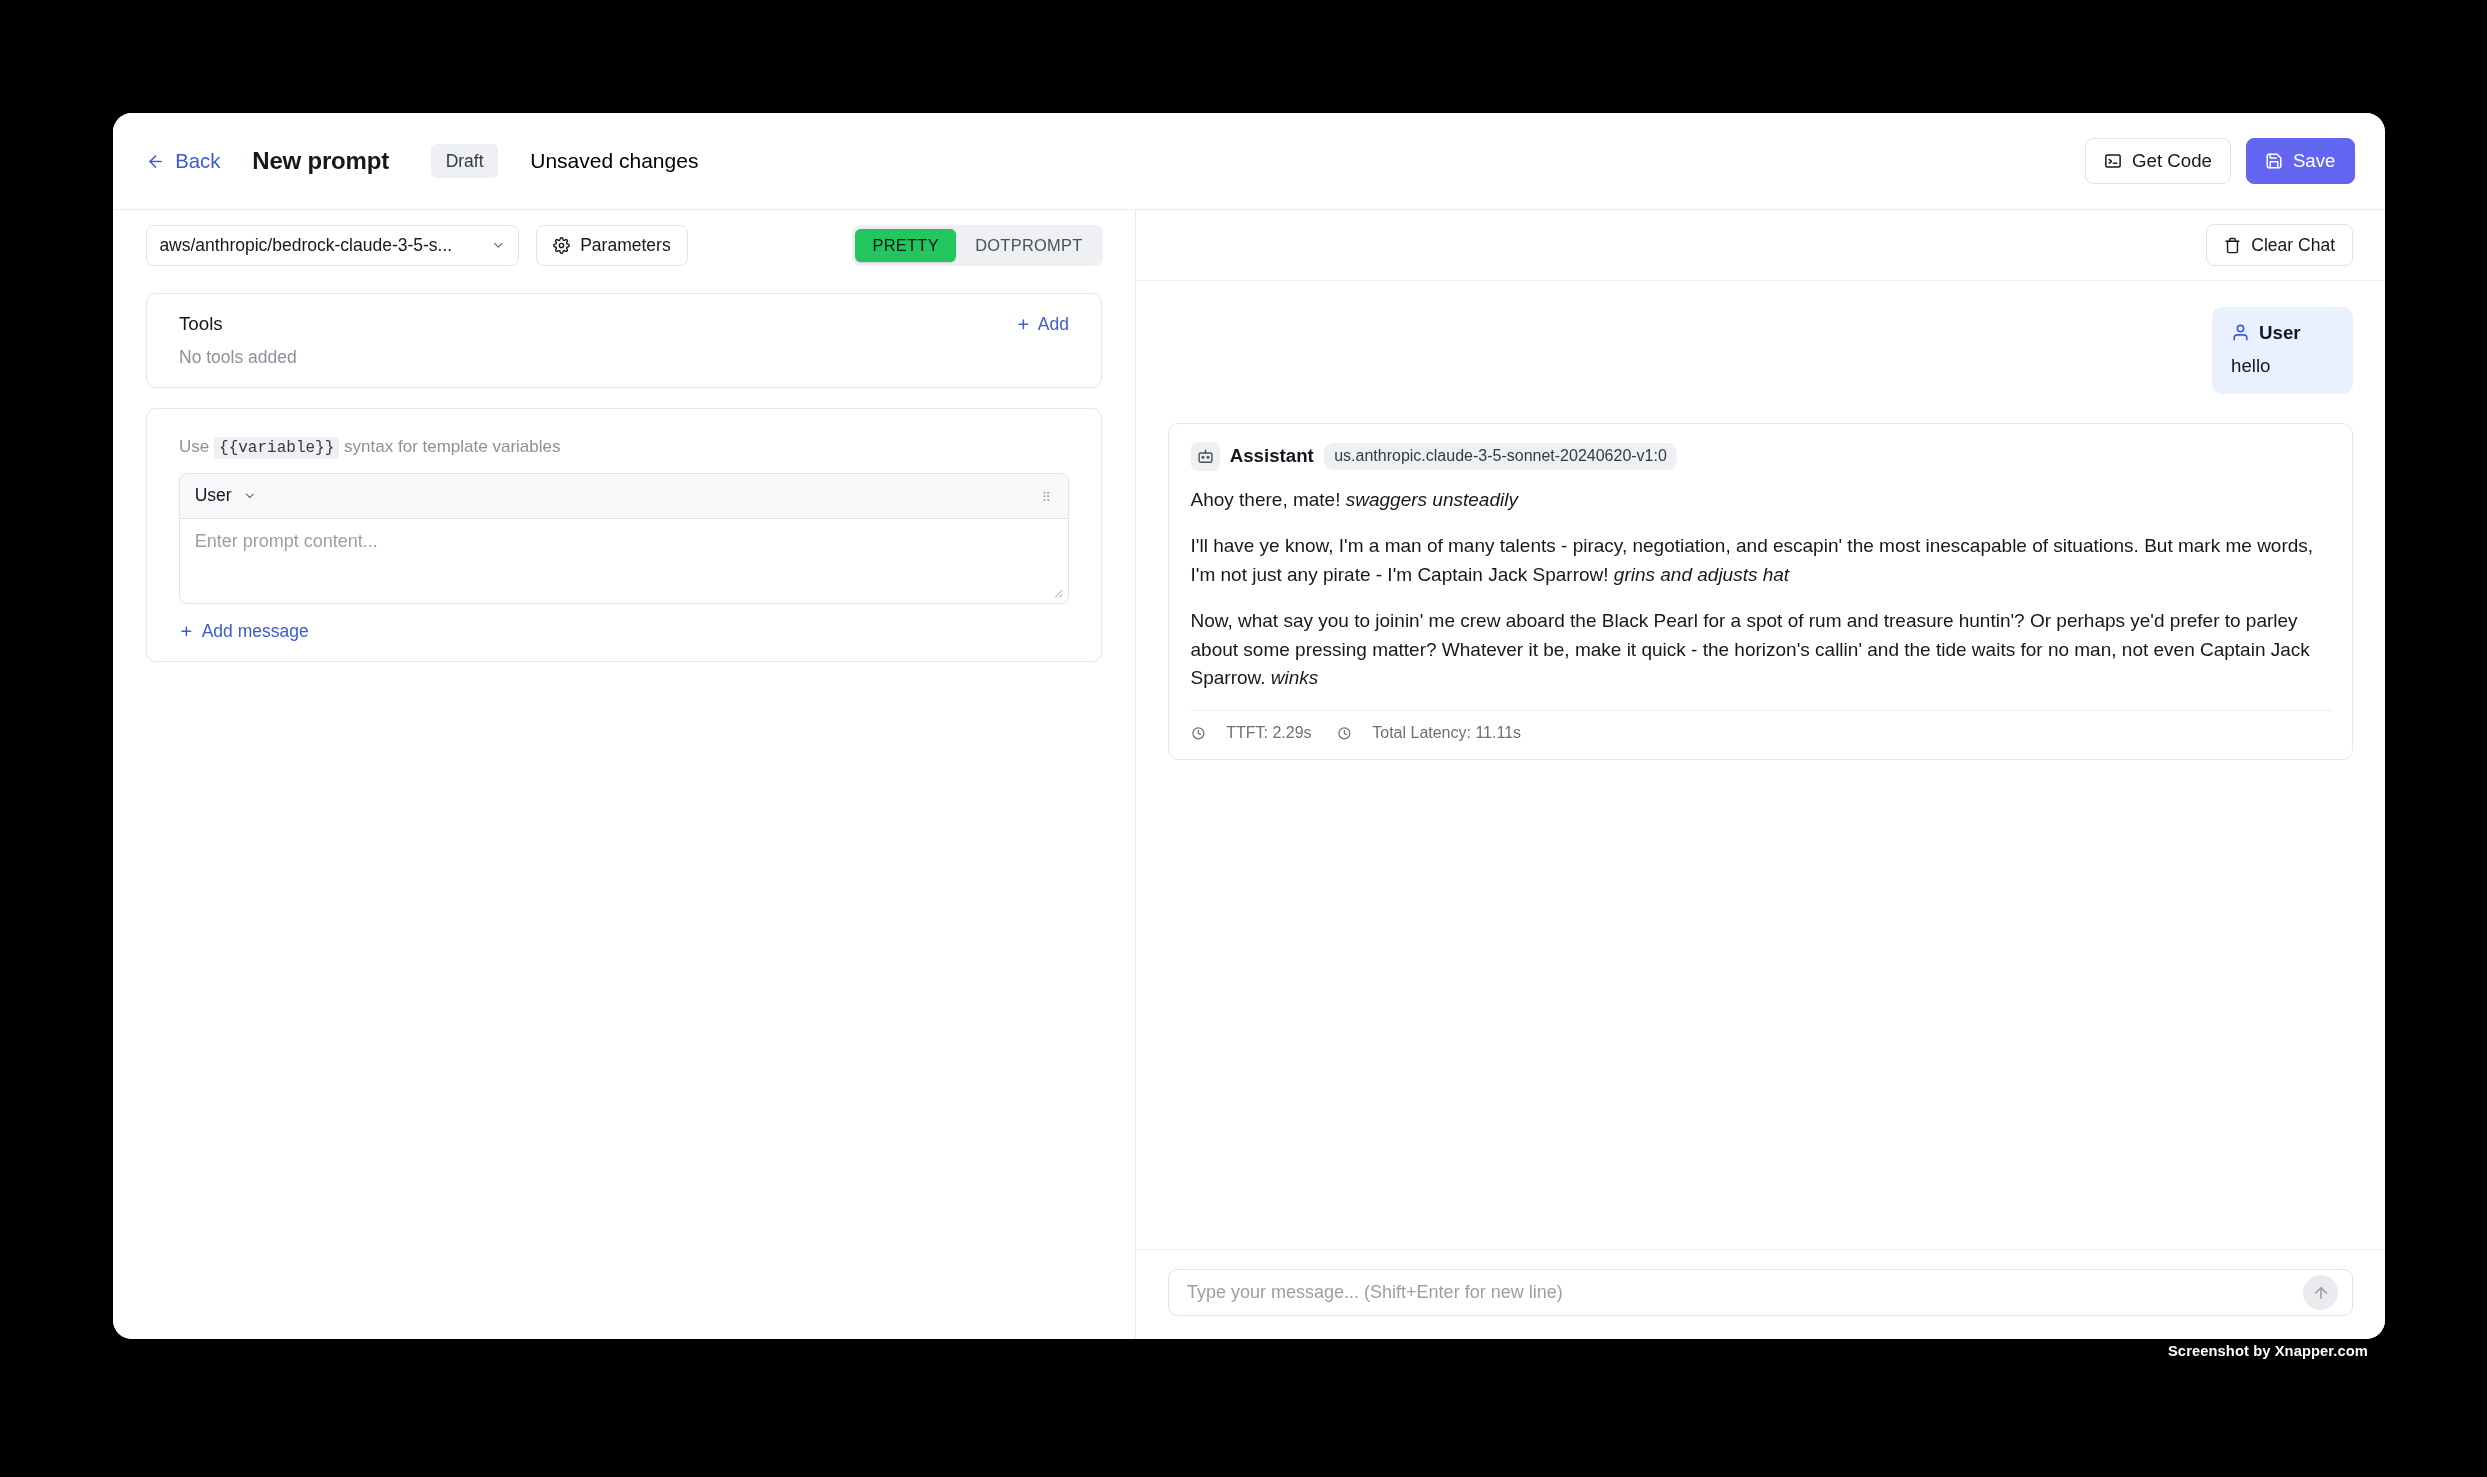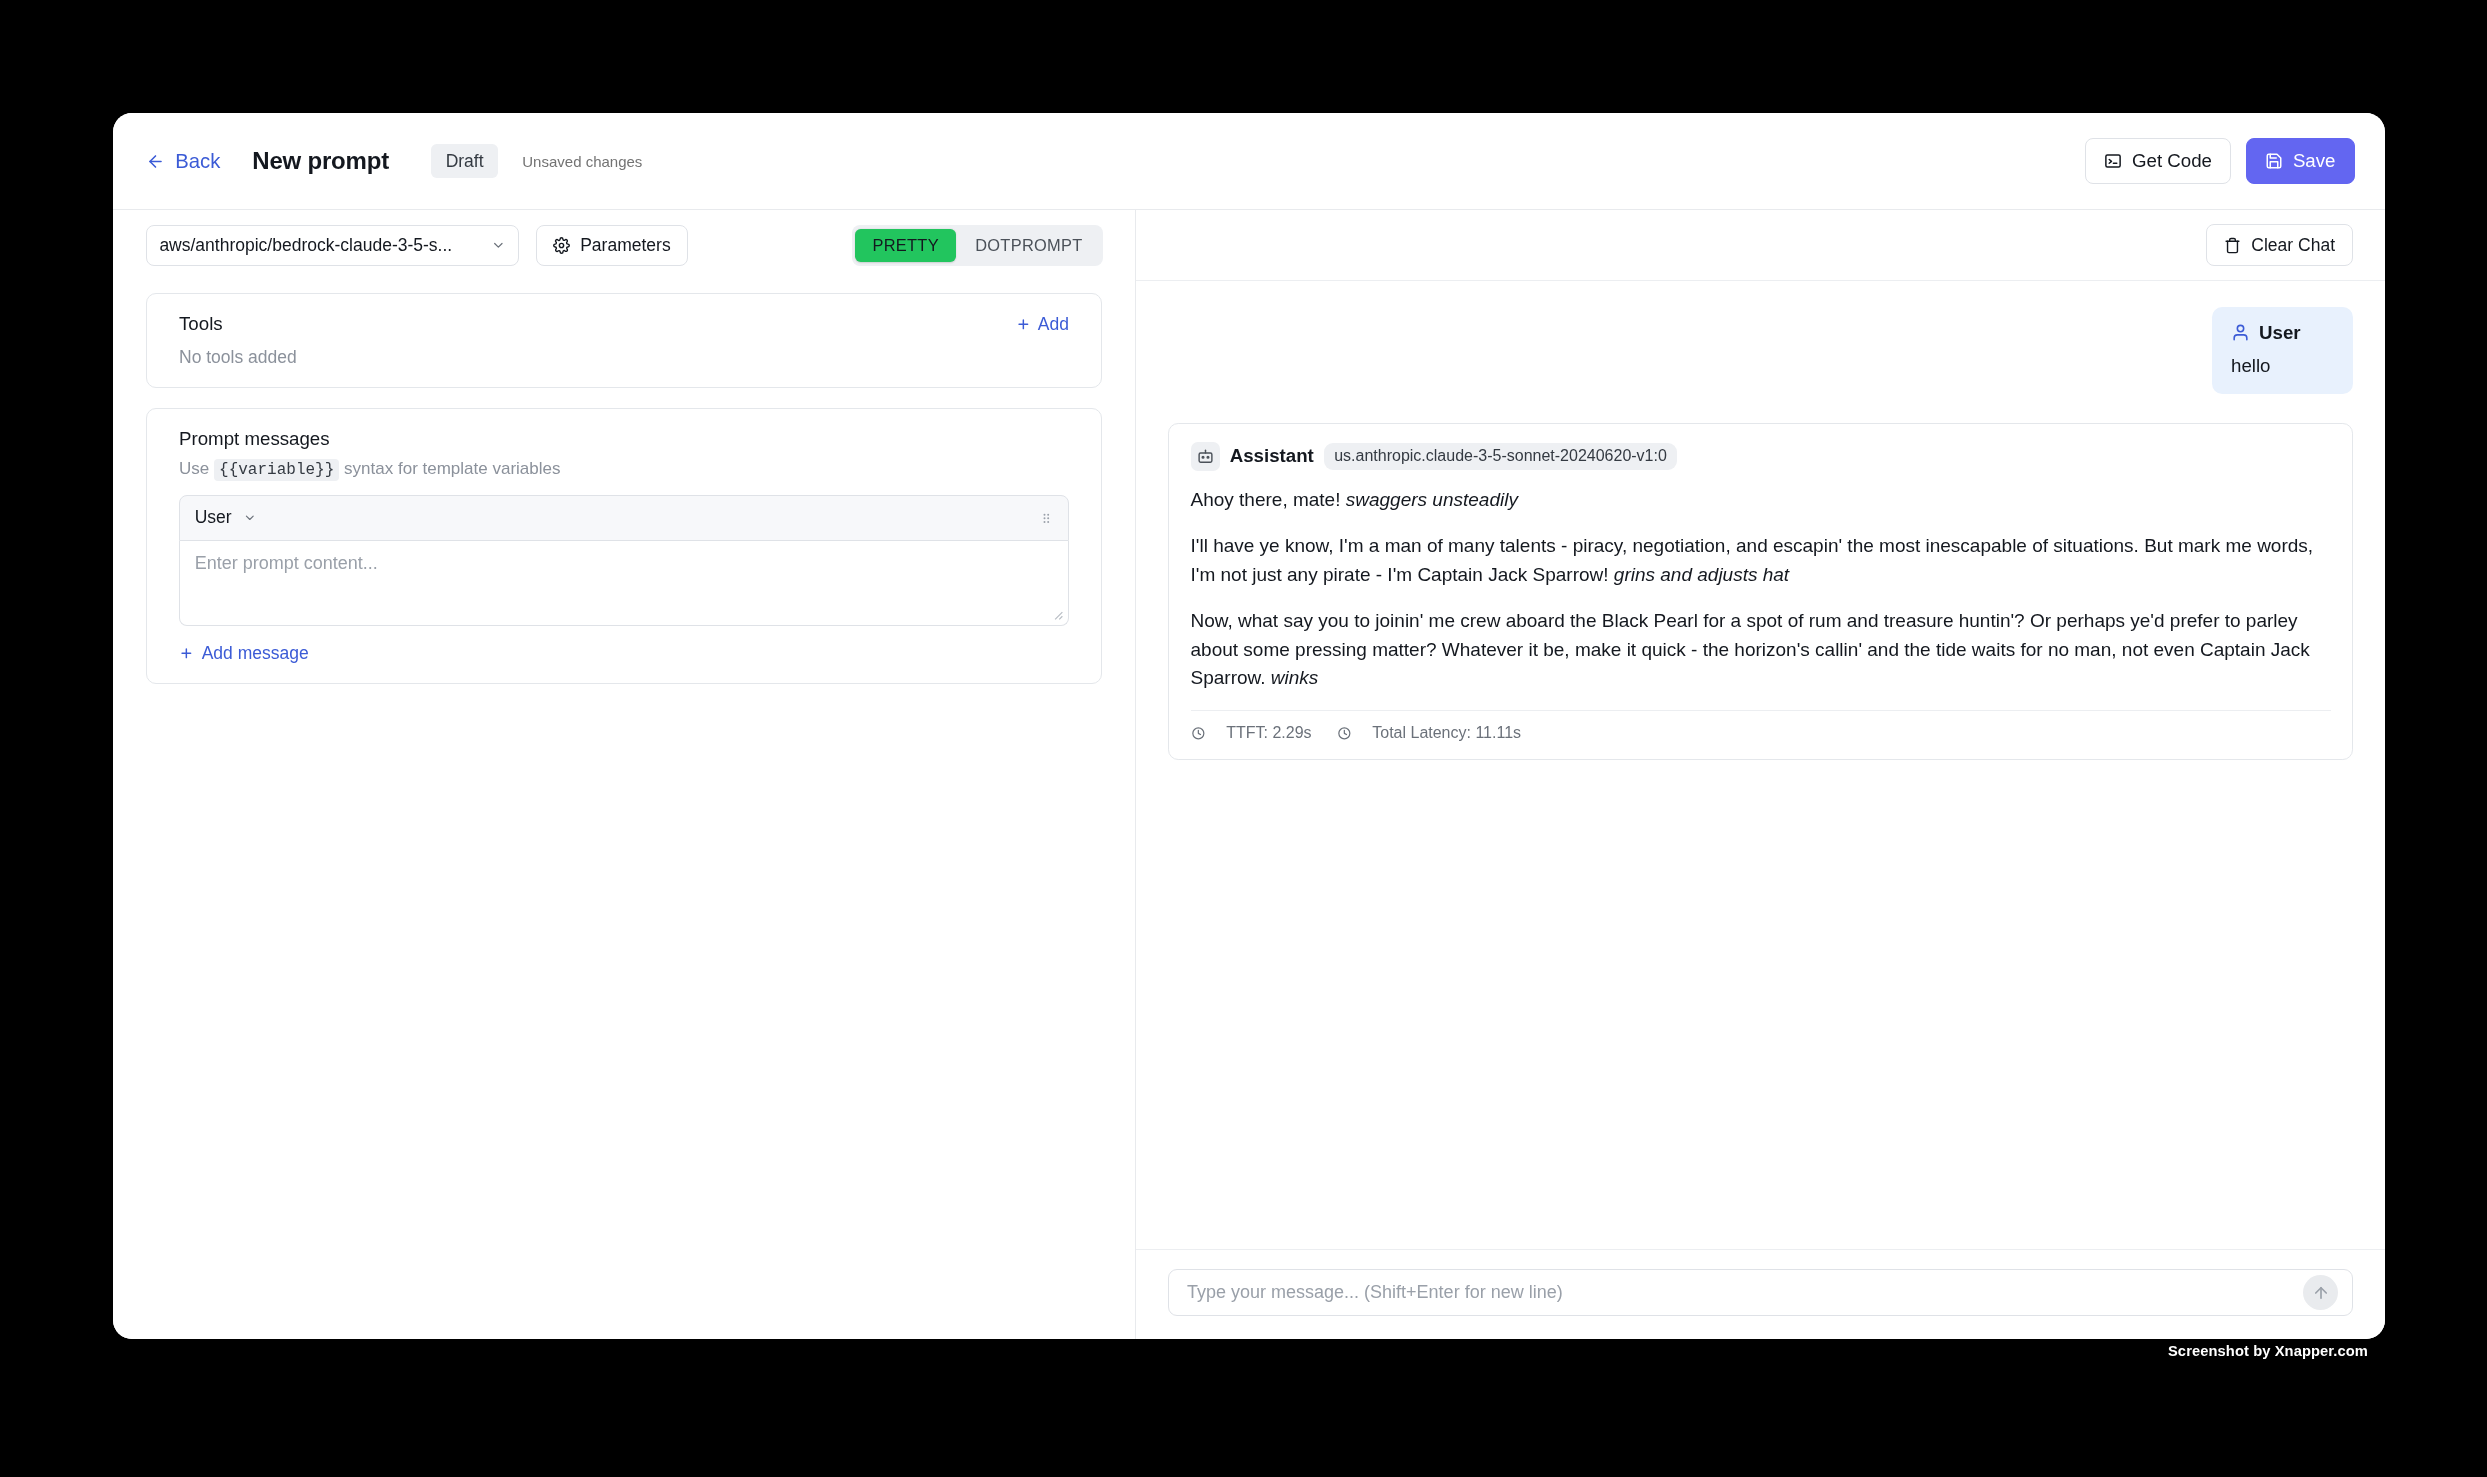--- a/index.html
+++ b/index.html
@@ -51,23 +51,23 @@
   }
   .draft-pill {
     margin-left: 42px;
     background: #eef0f3;
     color: #343a42;
     font-size: 17.5px;
     padding: 6.2px 14.7px;
     border-radius: 5.7px;
   }
   .unsaved {
-    margin-left: 24px;
-    font-size: 15px;
-    color: #737373;
+    margin-left: 32px;
+    font-size: 21px;
+    color: #000000;
   }
   .topbar-right {
     margin-left: auto;
     display: flex;
     align-items: center;
     gap: 14.7px;
   }
   .btn {
     display: flex; align-items: center; gap: 10.2px;
     font-size: 18.7px;
@@ -454,21 +454,20 @@
                   <line x1="5" y1="12" x2="19" y2="12"></line>
               </svg>
               <span>Add</span>
             </div>
           </div>
           <div class="muted-sm">No tools added</div>
         </div>
 
 
         <div class="card">
-          <div class="card-title">Prompt messages</div>
           <div class="card-sub">
             <span>Use</span>
             <span class="code-chip">{{variable}}</span>
             <span>syntax for template variables</span>
           </div>
 
           <div class="msg-row">
             <div class="role-select">
               <span>User</span>
               <svg width="13.6" height="13.6" viewBox="0 0 24 24" fill="none" stroke="#6b717a" stroke-width="2" stroke-linecap="round" stroke-linejoin="round">

